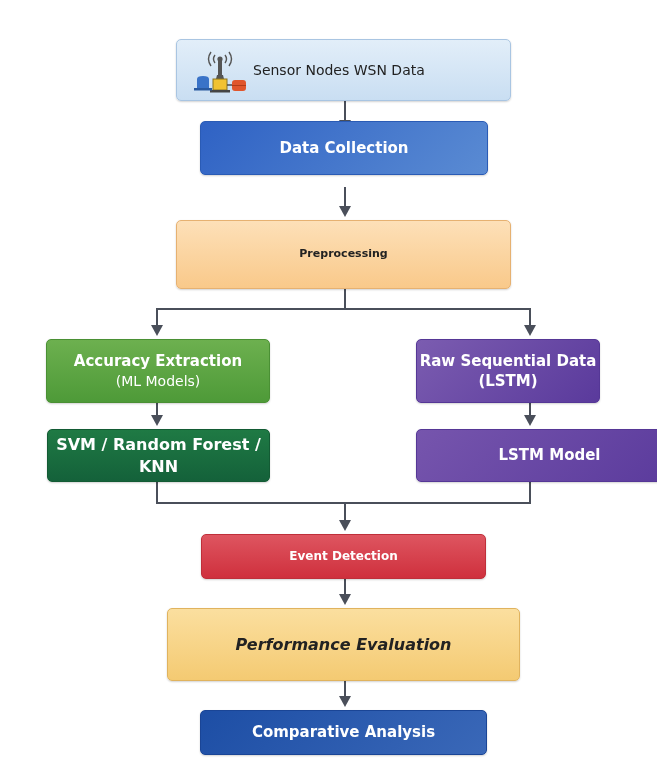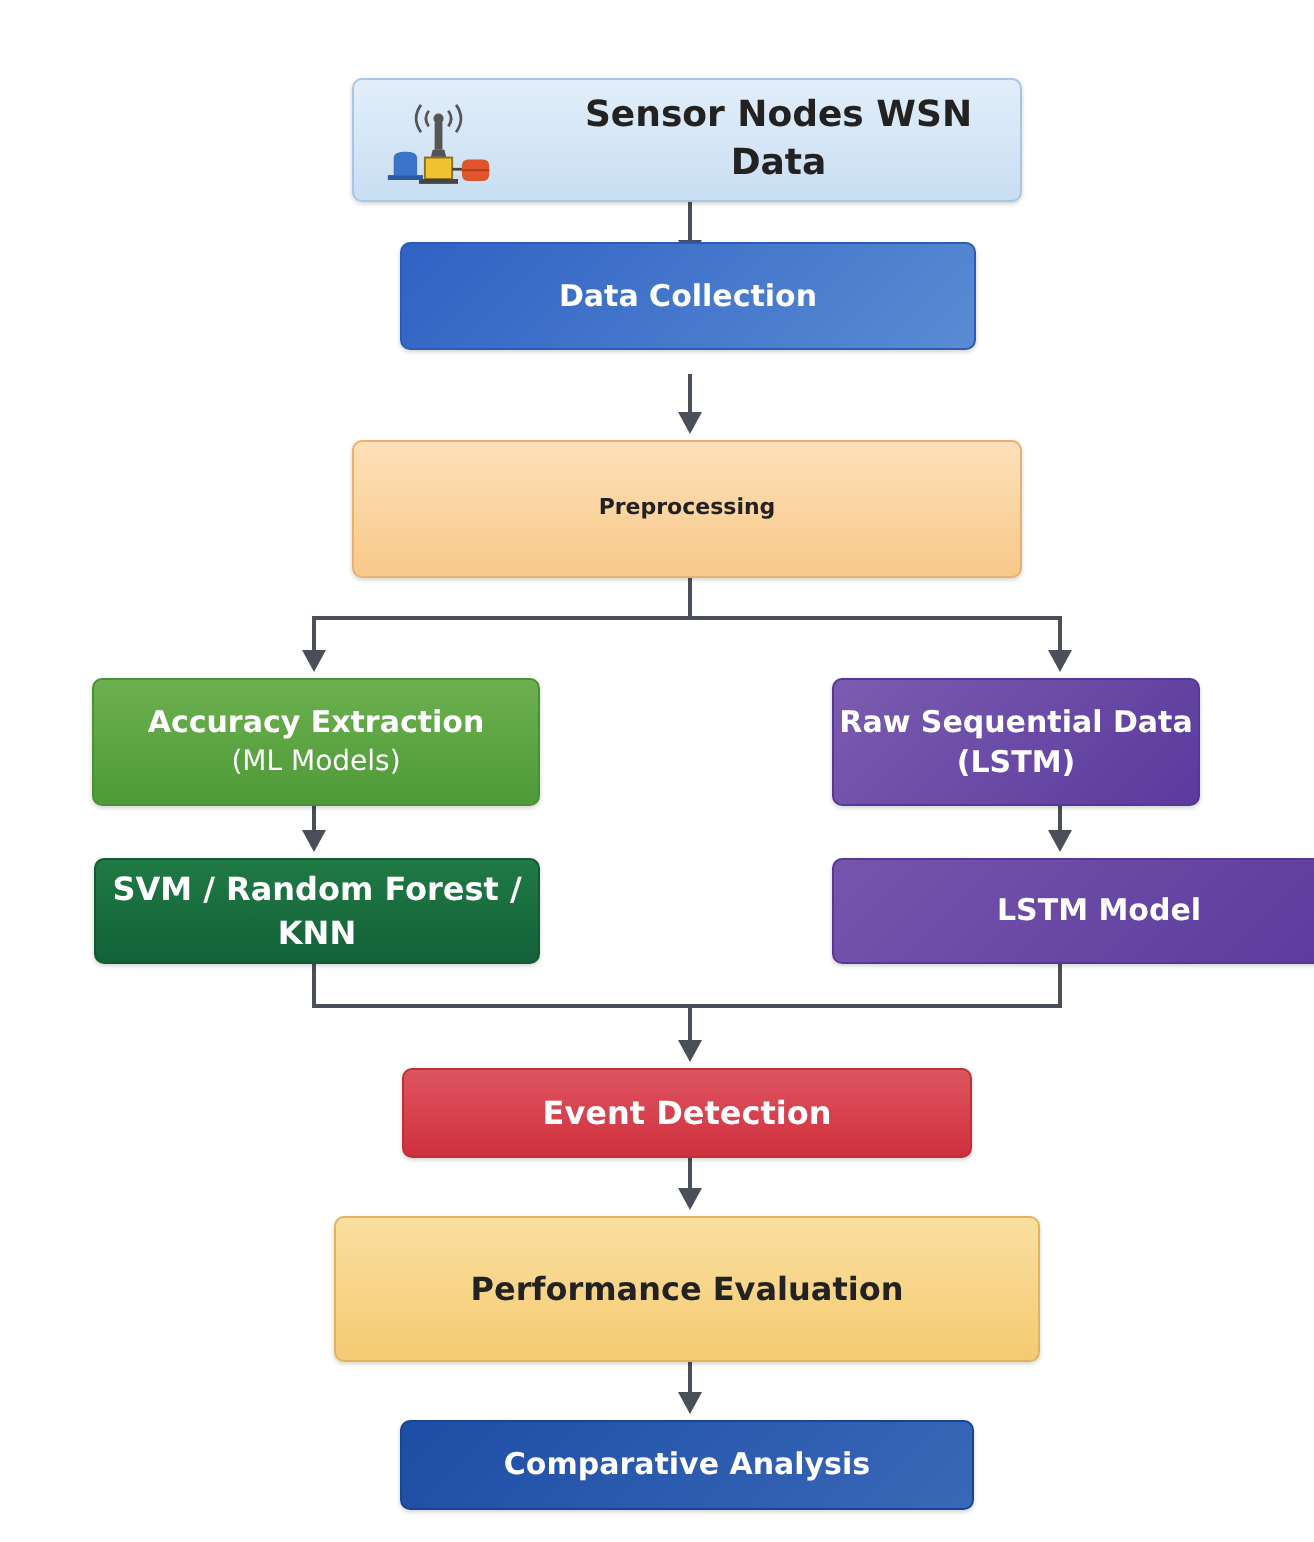--- a/index.html
+++ b/index.html
@@ -15,21 +15,21 @@
     box-shadow: 0 1px 2px rgba(0,0,0,0.18);
   }
   .t-main { font-size: 15px; font-weight: bold; }
   .t-sub  { font-size: 14px; }
   .white { color: #ffffff; }
   .dark  { color: #222222; }
 
   #b-sensor { left: 176px; top: 39px; width: 335px; height: 62px;
     background: linear-gradient(to bottom, #e2eef9, #c9def2);
     border: 1px solid #a9c5e2; flex-direction: row; justify-content: flex-start; }
-  #b-sensor .t-main { font-weight: bold; font-size: 18px; color: #222; margin-left: 21px; }
+  #b-sensor .t-main { font-weight: normal; font-size: 14px; color: #222; margin-left: 4px; }
   .sensor-icon { margin-left: 14px; width: 58px; height: 50px; }
 
   #b-collect { left: 200px; top: 121px; width: 288px; height: 54px;
     background: linear-gradient(135deg, #2f62c4, #5a8bd3); border: 1px solid #2a5bb5; justify-content: center; }
   #b-prep { left: 176px; top: 220px; width: 335px; height: 69px;
     background: linear-gradient(to bottom, #fde0b8, #f9c98a); border: 1px solid #e6b171; }
   #b-prep .t-main { font-weight: bold; font-size: 11px; }
   #b-prep .t-sub { font-size: 15px; }
 
   #b-feat { left: 46px; top: 339px; width: 224px; height: 64px;
@@ -37,24 +37,24 @@
   #b-svm { left: 47px; top: 429px; width: 223px; height: 53px;
     background: linear-gradient(to bottom, #1f7a44, #14613a); border: 1px solid #135b34; }
   #b-svm .t-main { font-size: 16px; }
   #b-raw { left: 416px; top: 339px; width: 184px; height: 64px;
     background: linear-gradient(135deg, #7b5cb0, #5a3a9c); border: 1px solid #553796; }
   #b-lstm { left: 416px; top: 429px; width: 267px; height: 53px;
     background: linear-gradient(135deg, #7655ad, #5a3a9c); border: 1px solid #553796; }
 
   #b-event { left: 201px; top: 534px; width: 285px; height: 45px;
     background: linear-gradient(to bottom, #de5560, #cf303d); border: 1px solid #bf2f3a; }
-  #b-event .t-main { font-size: 16px; }
+  #b-event .t-main { font-size: 12px; }
   #b-perf { left: 167px; top: 608px; width: 353px; height: 73px;
     background: linear-gradient(to bottom, #fbdf9f, #f4ca72); border: 1px solid #e0b35e; }
-  #b-perf .t-main { font-size: 16px; }
+  #b-perf .t-main { font-size: 16px; font-style: italic; }
   #b-perf .t-sub { font-size: 15px; }
   #b-comp { left: 200px; top: 710px; width: 287px; height: 45px;
     background: linear-gradient(135deg, #1d4ea5, #3a68b8); border: 1px solid #1a4596; }
 
   svg.connectors { position: absolute; left: 0; top: 0; }
 </style>
 </head>
 <body>
 
 <svg class="connectors" width="657" height="771" viewBox="0 0 657 771">

